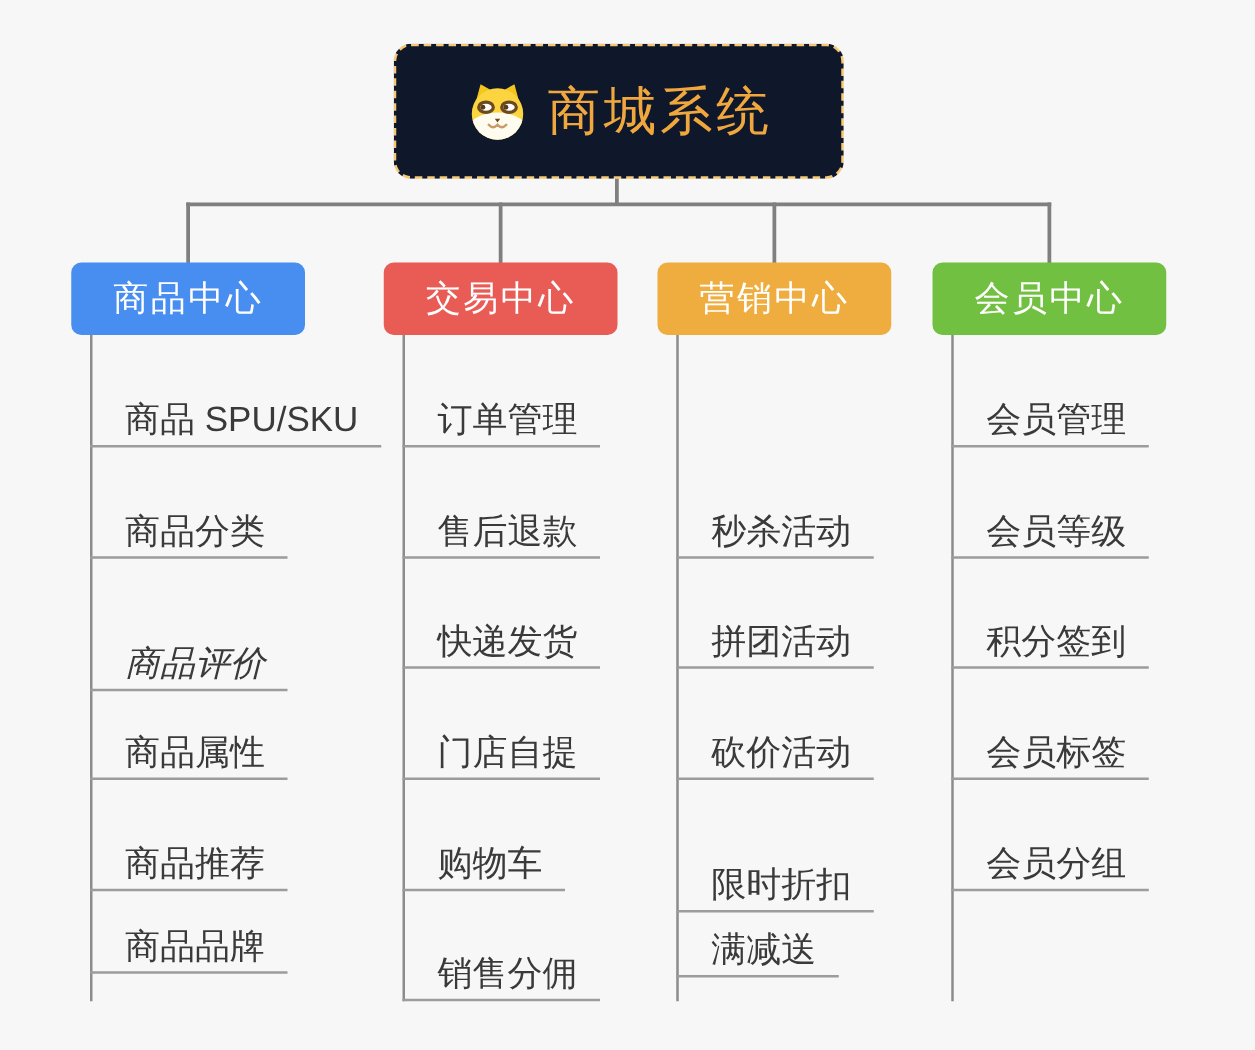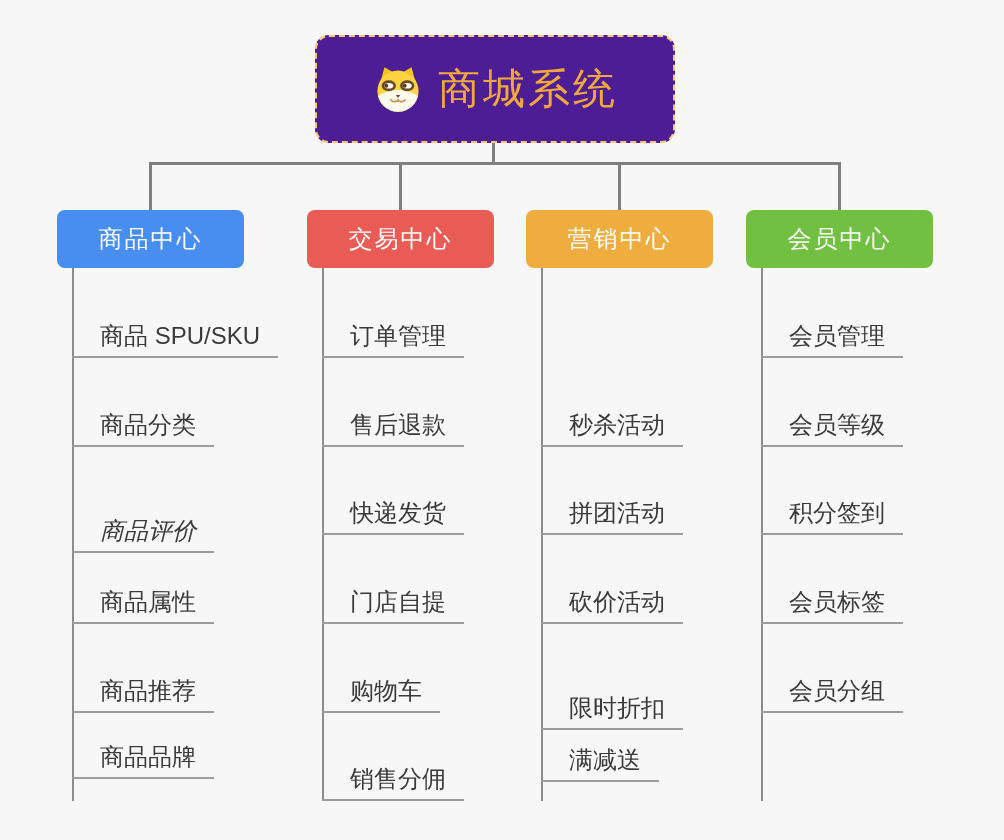--- a/index.html
+++ b/index.html
@@ -9,58 +9,58 @@
   }
   #canvas{
     position:relative;
     width:1004px;height:840px;
     background:#f7f7f7;
     overflow:hidden;
   }
   
   .root-node{
     position:absolute;left:315px;top:35px;width:360px;height:108px;
-    background:#4c1d95;
+    background:#0f172a;
     border:2px dashed #f6c873;
     border-radius:14px;
     box-sizing:border-box;
     display:flex;align-items:center;justify-content:center;gap:14px;
   }
   .root-title{
     font-size:42px;
     letter-spacing:3px;
     color:#f0a83e;
     white-space:nowrap;
   }
   
   .conn{position:absolute;background:#7f7f7f;}
   
   .branch{position:absolute;top:0;width:250px;height:840px;}
   .branch-header{
     position:absolute;left:0;top:210px;width:187px;height:58px;
     border-radius:8px;
     color:#ffffff;
-    font-size:24px;
+    font-size:28px;
     letter-spacing:2px;
     display:flex;align-items:center;justify-content:center;
     cursor:default;
   }
   .trunk{
     position:absolute;left:15px;top:268px;width:2px;height:533px;
     background:#8c8c8c;
   }
   .drop{
     position:absolute;left:92px;top:162px;width:3px;height:49px;
     background:#7f7f7f;
   }
   .leaf{
     position:absolute;left:15px;
     display:inline-block;
     white-space:nowrap;
-    font-size:24px;
+    font-size:28px;
     line-height:32px;
     color:#3a3a3a;
     padding:0 18px 4px 28px;
     border-bottom:2px solid #9c9c9c;
   }
 </style>
 </head>
 <body>
 
 <div id="canvas">

